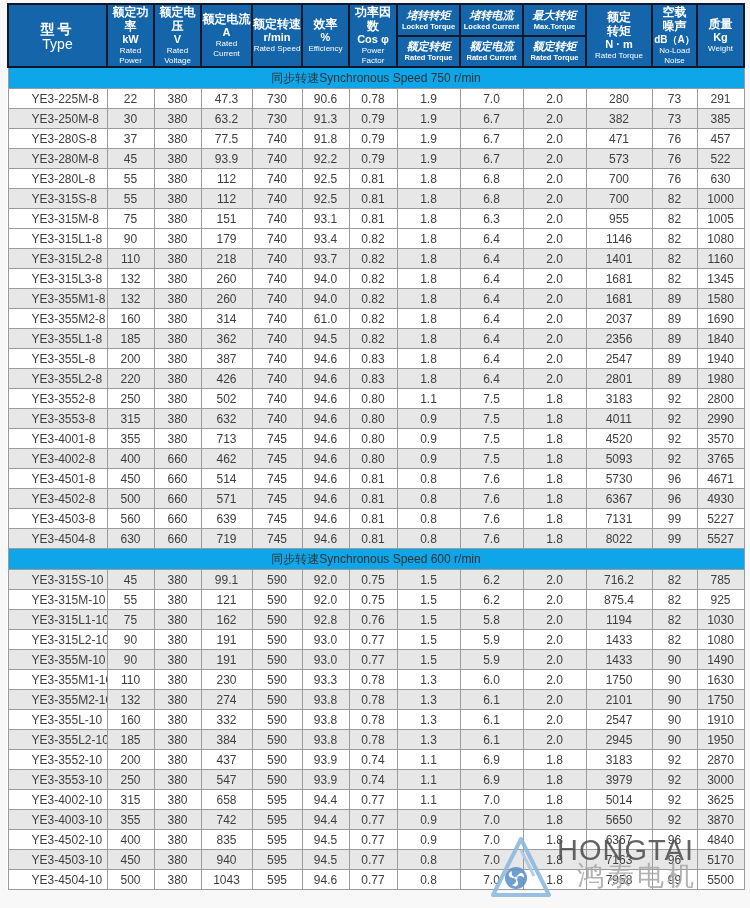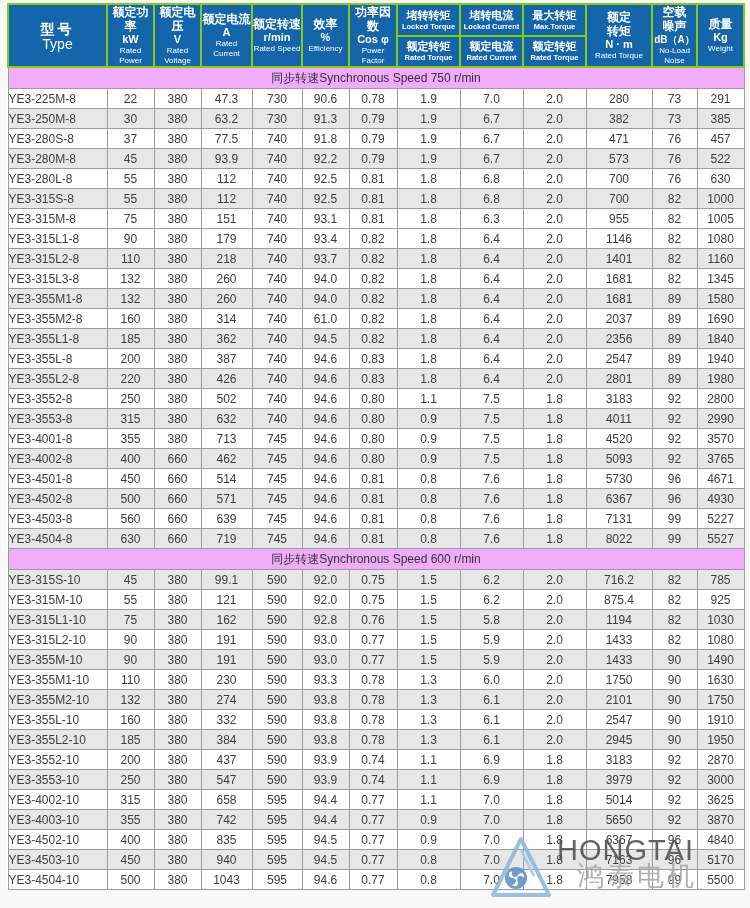--- a/index.html
+++ b/index.html
@@ -6,41 +6,41 @@
   body{
     width:750px;height:908px;background:#f8f8f8;
     font-family:"Liberation Sans", sans-serif;
   }
   .page{position:relative;width:750px;height:908px;overflow:hidden;}
   .tbl-wrap{position:absolute;left:7px;top:3px;}
   table{border-collapse:collapse;table-layout:fixed;width:736px;background:#fff;}
 
   thead th{
     background:var(--header-bg,#1565ab);
-    border:2px solid #84cc16;
+    border:2px solid #0f172a;
     color:#fff;padding:0;vertical-align:middle;text-align:center;
   }
   thead tr{height:31px;}
   .hbig{font-size:14px;font-weight:bold;letter-spacing:3px;line-height:17px;}
   .hcn{font-size:12px;font-weight:bold;line-height:14px;}
-  .hcn2{font-size:11px;font-weight:bold;line-height:13px;}
+  .hcn2{font-size:11px;font-weight:bold;line-height:13px;font-style:italic;}
   .hunit{font-size:11px;font-weight:bold;line-height:13px;}
   .hunit.small{font-size:10px;}
   .hen{font-size:8px;font-weight:normal;line-height:10px;}
   .hen2{font-size:7.5px;font-weight:bold;line-height:9px;}
   .hen-type{font-size:14px;line-height:13px;}
 
   tbody td{
     background:#fff;border:1px solid #9b9b9b;height:19px;
     font-size:12px;color:#3d3d3d;text-align:center;padding:0;
     white-space:nowrap;overflow:hidden;
   }
   tbody tr.alt td{background:var(--stripe,#e7e7e7);}
-  tbody td.model{text-align:left;padding-left:0;}
-  tbody tr.section td{background:#f0abfc;height:20px;font-size:12px;color:#333;}
+  tbody td.model{text-align:left;padding-left:23px;}
+  tbody tr.section td{background:#0ea5e9;height:20px;font-size:12px;color:#333;}
 
   .watermark{
     position:absolute;left:490px;top:835px;width:258px;height:72px;
     display:flex;align-items:flex-start;pointer-events:none;opacity:.88;
   }
   .wm-text{margin-left:5px;line-height:1;}
   .wm-brand{
     font-size:29px;font-weight:normal;color:var(--logo-text,#4f4f4f);
     letter-spacing:1px;line-height:30px;white-space:nowrap;
   }

